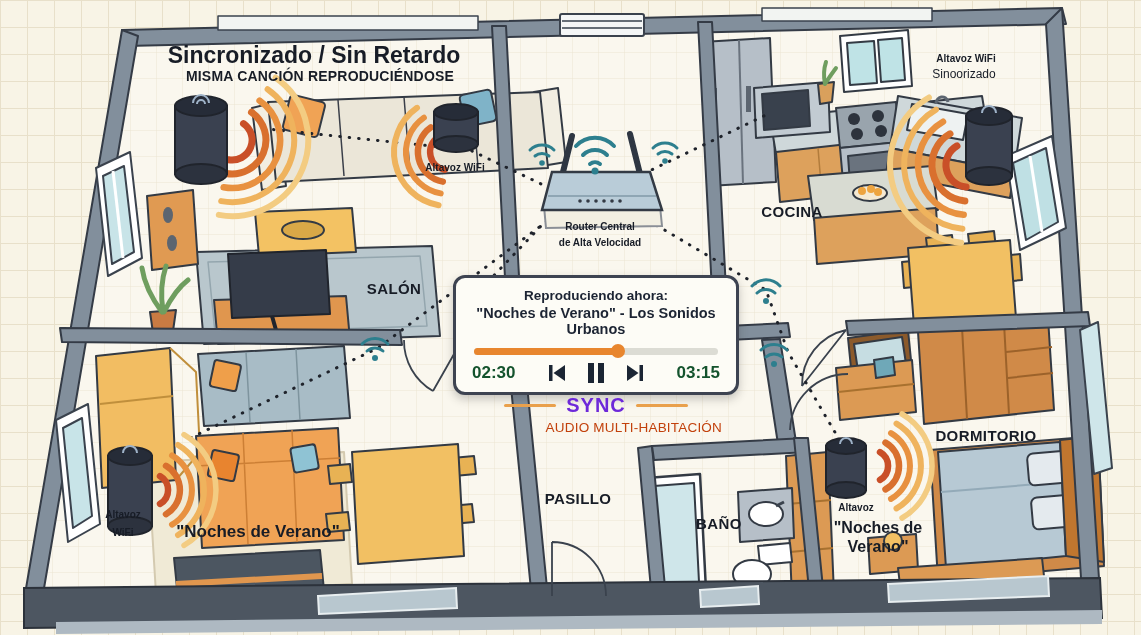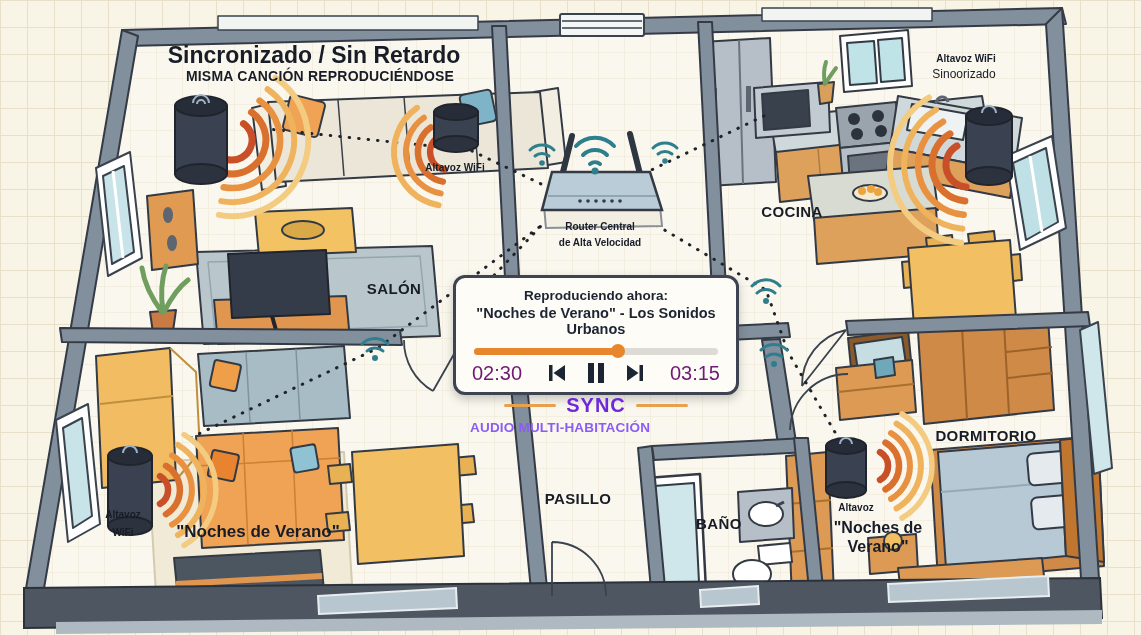--- a/index.html
+++ b/index.html
@@ -28,27 +28,27 @@
     box-shadow:0 4px 10px rgba(40,40,40,.25);
     padding:10px 14px 8px;box-sizing:border-box;z-index:5;
   }
   .card .np{font-size:13.5px;font-weight:700;color:#1c2433;text-align:center;}
   .card .track{font-size:14.5px;font-weight:700;color:#1c2433;text-align:center;margin-top:2px;}
   .bar{position:relative;height:7px;border-radius:4px;background:#dcdcd4;margin:11px 4px 6px;cursor:pointer;}
   .bar .fill{position:absolute;left:0;top:0;bottom:0;border-radius:4px;background:#e8862e;}
   .bar .knob{position:absolute;top:-4px;width:14px;height:14px;border-radius:50%;
              background:#e8862e;transform:translateX(-50%);}
   .timerow{display:flex;align-items:center;justify-content:space-between;margin:0 2px;}
-  .time{font-size:20px;font-weight:400;color:#701a75;}
+  .time{font-size:17px;font-weight:700;color:#14532d;}
   .controls{display:flex;gap:16px;align-items:center;}
   .cbtn{background:none;border:none;padding:0;cursor:pointer;display:flex;}
   .syncrow{display:flex;align-items:center;justify-content:center;gap:10px;margin-top:9px;}
   .syncline{height:2.5px;width:52px;background:#e9a04c;border-radius:2px;}
   .synctxt{font-size:20px;font-weight:800;color:#6d28d9;letter-spacing:1px;}
-  .mode{font-size:13.5px;font-weight:700;color:#8b5cf6;text-align:left;line-height:1.25;margin-top:3px;letter-spacing:.2px;}
+  .mode{font-size:13.5px;font-weight:400;color:#c2410c;text-align:right;line-height:1.25;margin-top:3px;letter-spacing:.2px;}
 </style>
 </head>
 <body>
 
 <div id="canvas">
 
 <svg class="scene" width="1141" height="635" viewBox="0 0 1141 635">
   <defs>
     <pattern id="tile" width="26" height="26" patternUnits="userSpaceOnUse">
       <rect width="26" height="26" fill="#faf7ee"></rect>

